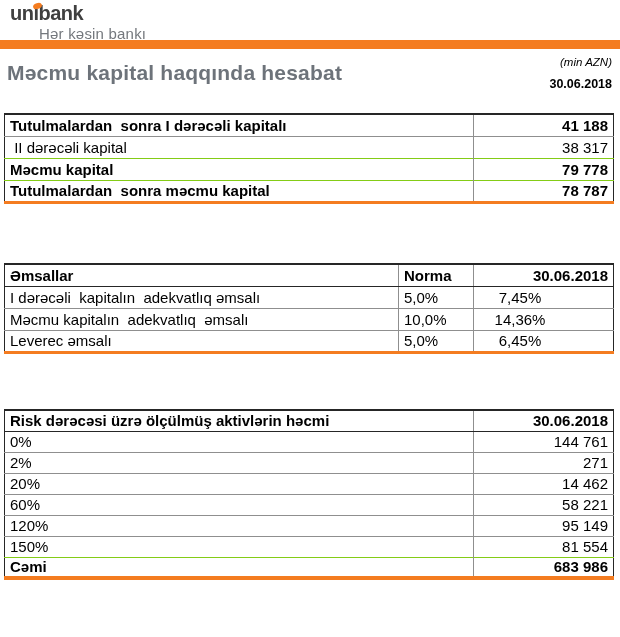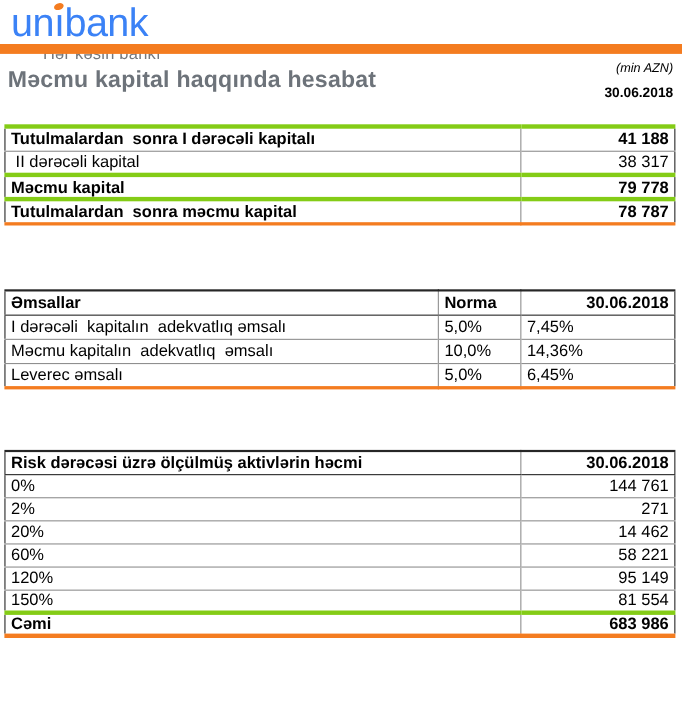--- a/index.html
+++ b/index.html
@@ -5,21 +5,21 @@
   * { margin:0; padding:0; box-sizing:border-box; }
   html,body { background:#ffffff; }
   body {
     width:620px; height:637px; position:relative; overflow:hidden;
     font-family:"Liberation Sans", sans-serif; color:#000;
   }
 
   
   .logo { position:absolute; left:10px; top:3px; }
   .logo-text {
-    font-size:36px; font-weight:normal; color:#3b82f6;
+    font-size:20px; font-weight:bold; color:#404040;
     letter-spacing:-0.5px; line-height:1;
   }
   .logo-i { position:relative; display:inline-block; }
   .logo-i::after {
     content:""; position:absolute; left:0px; top:0px;
     width:9px; height:6px; background:#F47C20; border-radius:50%;
     transform:rotate(-18deg);
   }
   .tagline { font-size:15px; color:#74787D; margin-top:2px; letter-spacing:0.2px;margin-left:29px; }
   .orange-bar { position:absolute; left:0; top:40px; width:620px; height:9px; background:#F47C20; }
@@ -54,25 +54,25 @@
   #risk-table    { border-bottom-width:4px; }
 
   th, td { height:22px; padding:0 5px; font-weight:normal; vertical-align:middle; overflow:hidden; }
   #risk-table th, #risk-table td { height:21px; }
 
   tbody td { border-top:1px solid #8f8f8f; }
   thead th { border-bottom:1px solid #262626; }
   td + td, th + th { border-left:1px solid #8f8f8f; }
 
   tr.bold td, th { font-weight:bold; }
-  tbody tr.bold td { border-top:4px solid #84cc16; }
+  tbody tr.bold td { border-top:1px solid #84cc16; }
 
   .label { text-align:left; white-space:pre; }
   .num   { text-align:right; white-space:pre; }
-  .ctr   { padding-right:52px; }
+  .ctr   { text-align:center; padding-right:52px; }
 
   col.c-wide  { width:469px; }
   col.c-val   { width:140px; }
   col.c-label2{ width:394px; }
   col.c-norma { width:75px;  }
 </style>
 </head>
 <body>
 
 <div class="logo">

